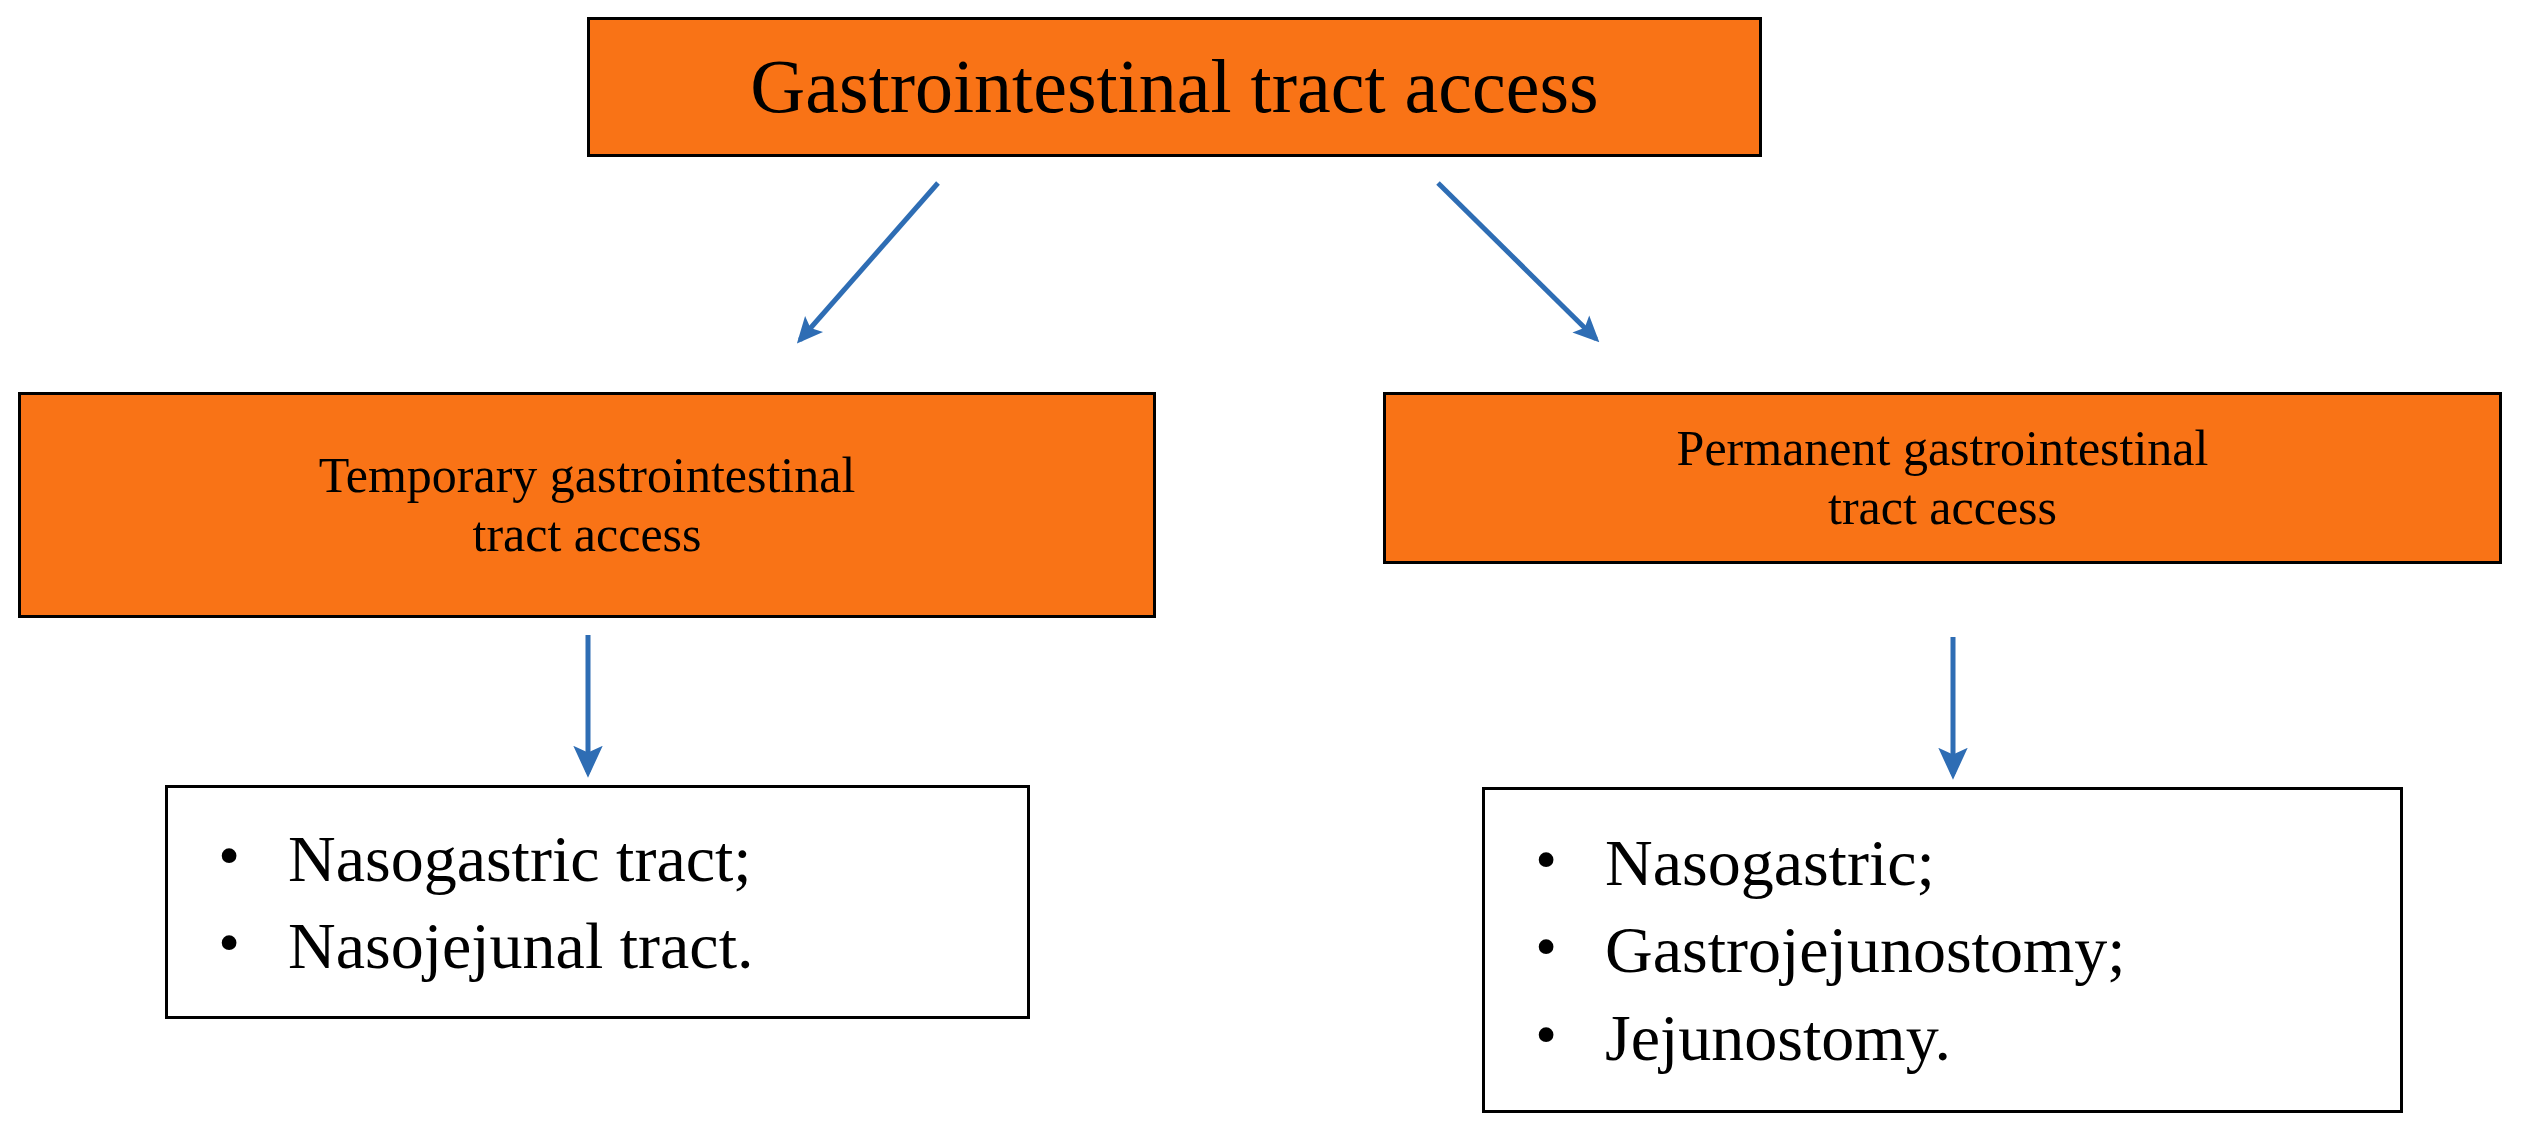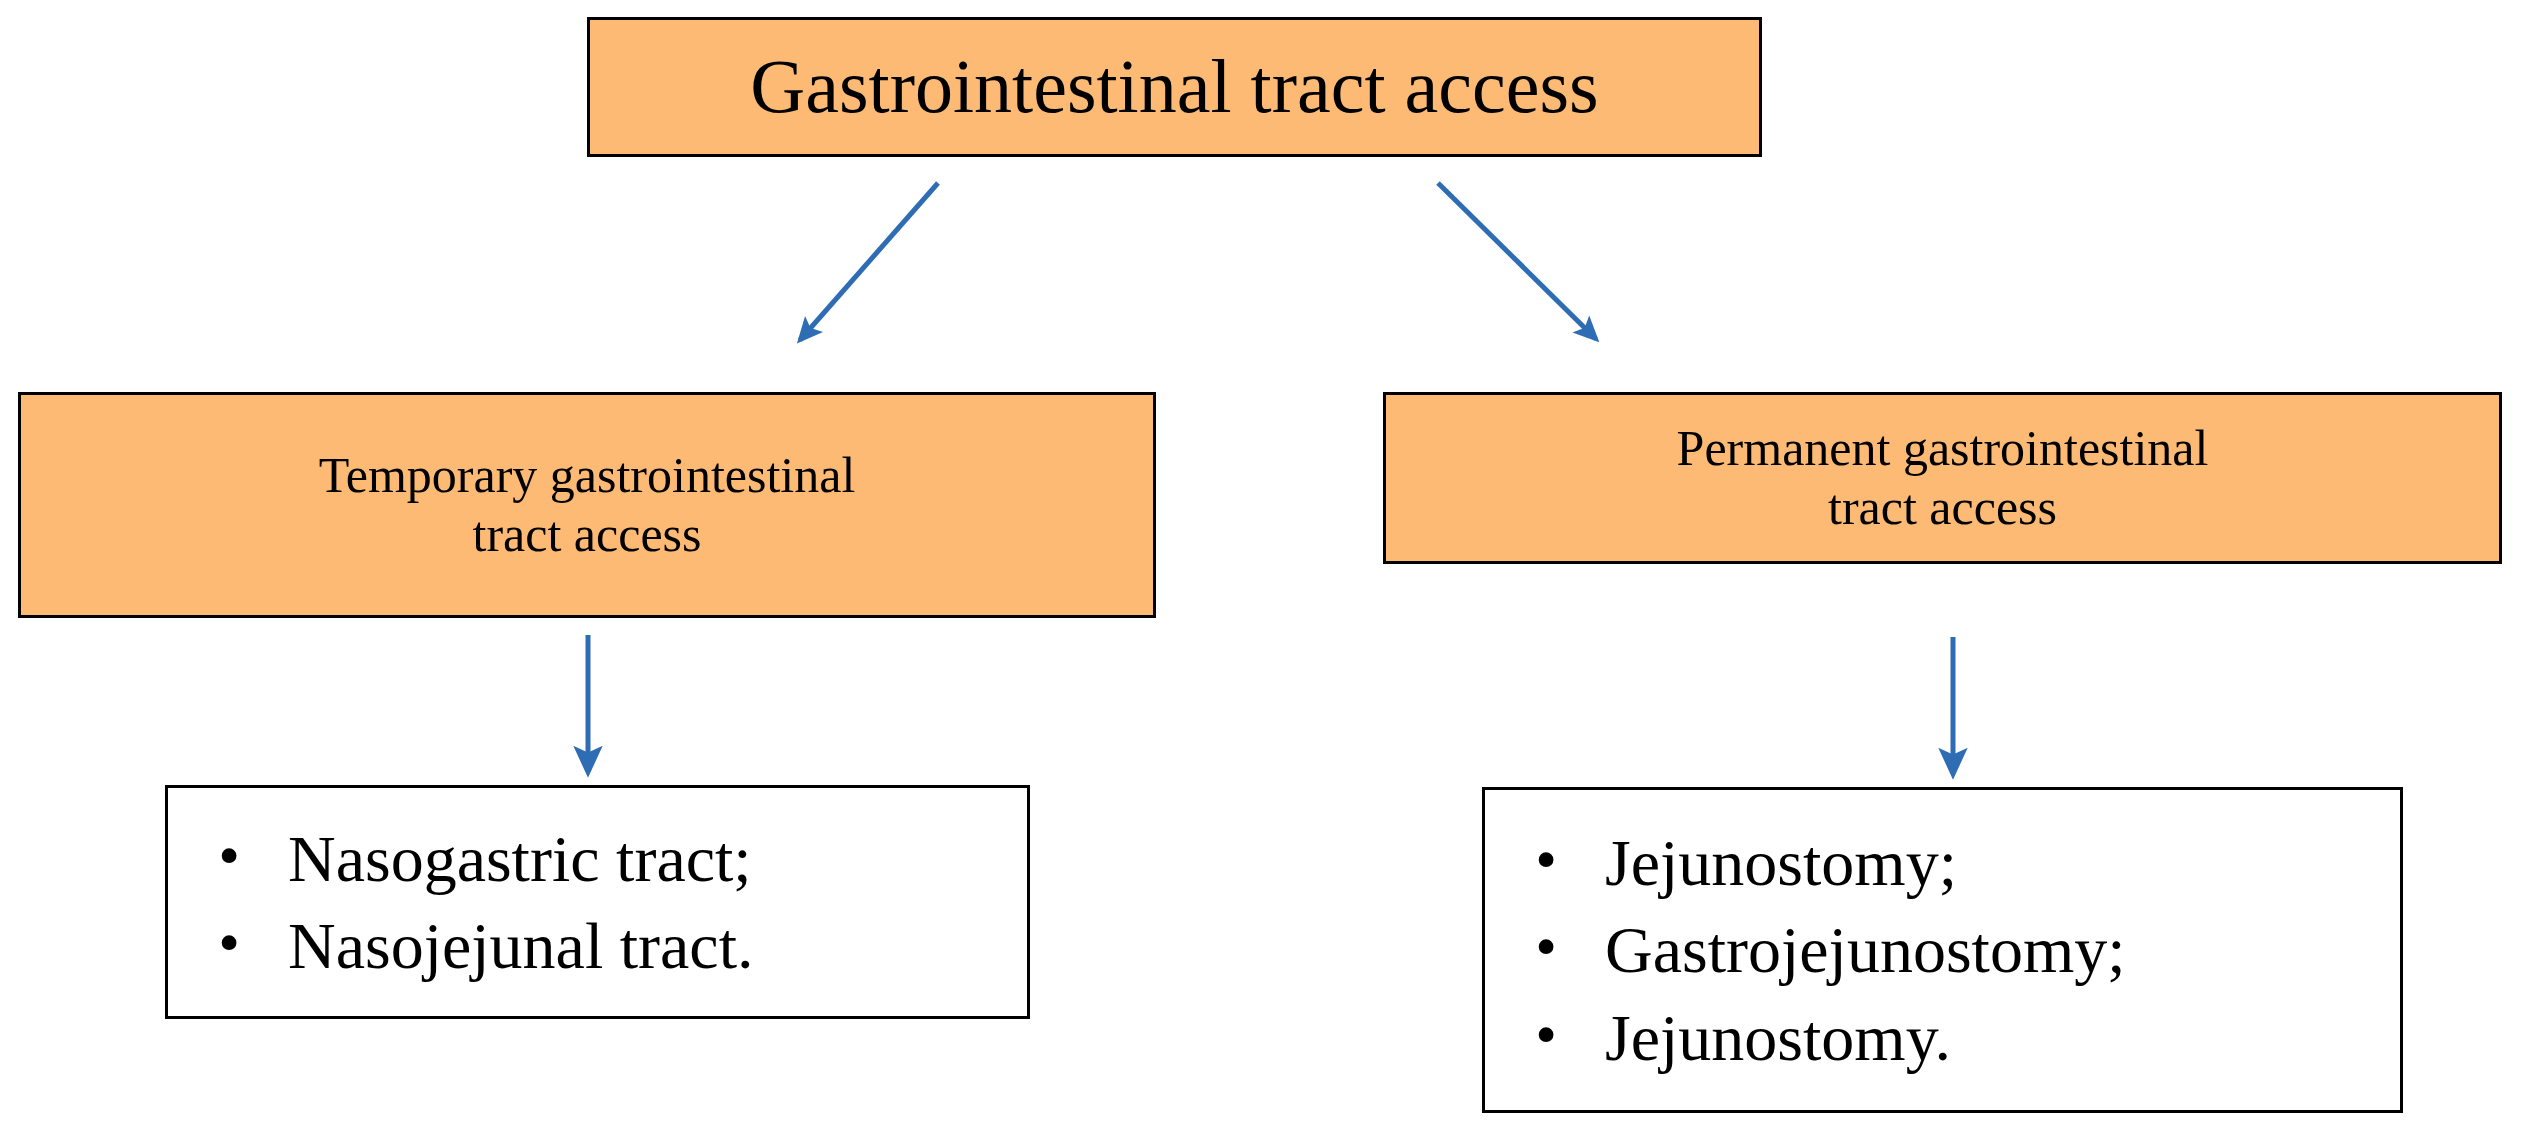--- a/index.html
+++ b/index.html
@@ -13,21 +13,21 @@
     height: 1139px;
     background: #ffffff;
     overflow: hidden;
     font-family: "Liberation Serif", "DejaVu Serif", serif;
     color: #000000;
   }
   .node {
     position: absolute;
     box-sizing: border-box;
     border: 3px solid #000000;
-    background: #fdba74;
+    background: #f97316;
     display: flex;
     align-items: center;
     justify-content: center;
     text-align: center;
   }
   .node .label {
     display: block;
     line-height: 1.18;
     white-space: pre-line;
     color: #000000;
@@ -164,21 +164,21 @@
         <span class="bullet">•</span>
         <span>Nasojejunal tract.</span>
       </li>
     </ul>
   </div>
 
   <div class="leaf" id="node-permanent-items">
     <ul>
       <li>
         <span class="bullet">•</span>
-        <span>Jejunostomy;</span>
+        <span>Nasogastric;</span>
       </li>
       <li>
         <span class="bullet">•</span>
         <span>Gastrojejunostomy;</span>
       </li>
       <li>
         <span class="bullet">•</span>
         <span>Jejunostomy.</span>
       </li>
     </ul>

